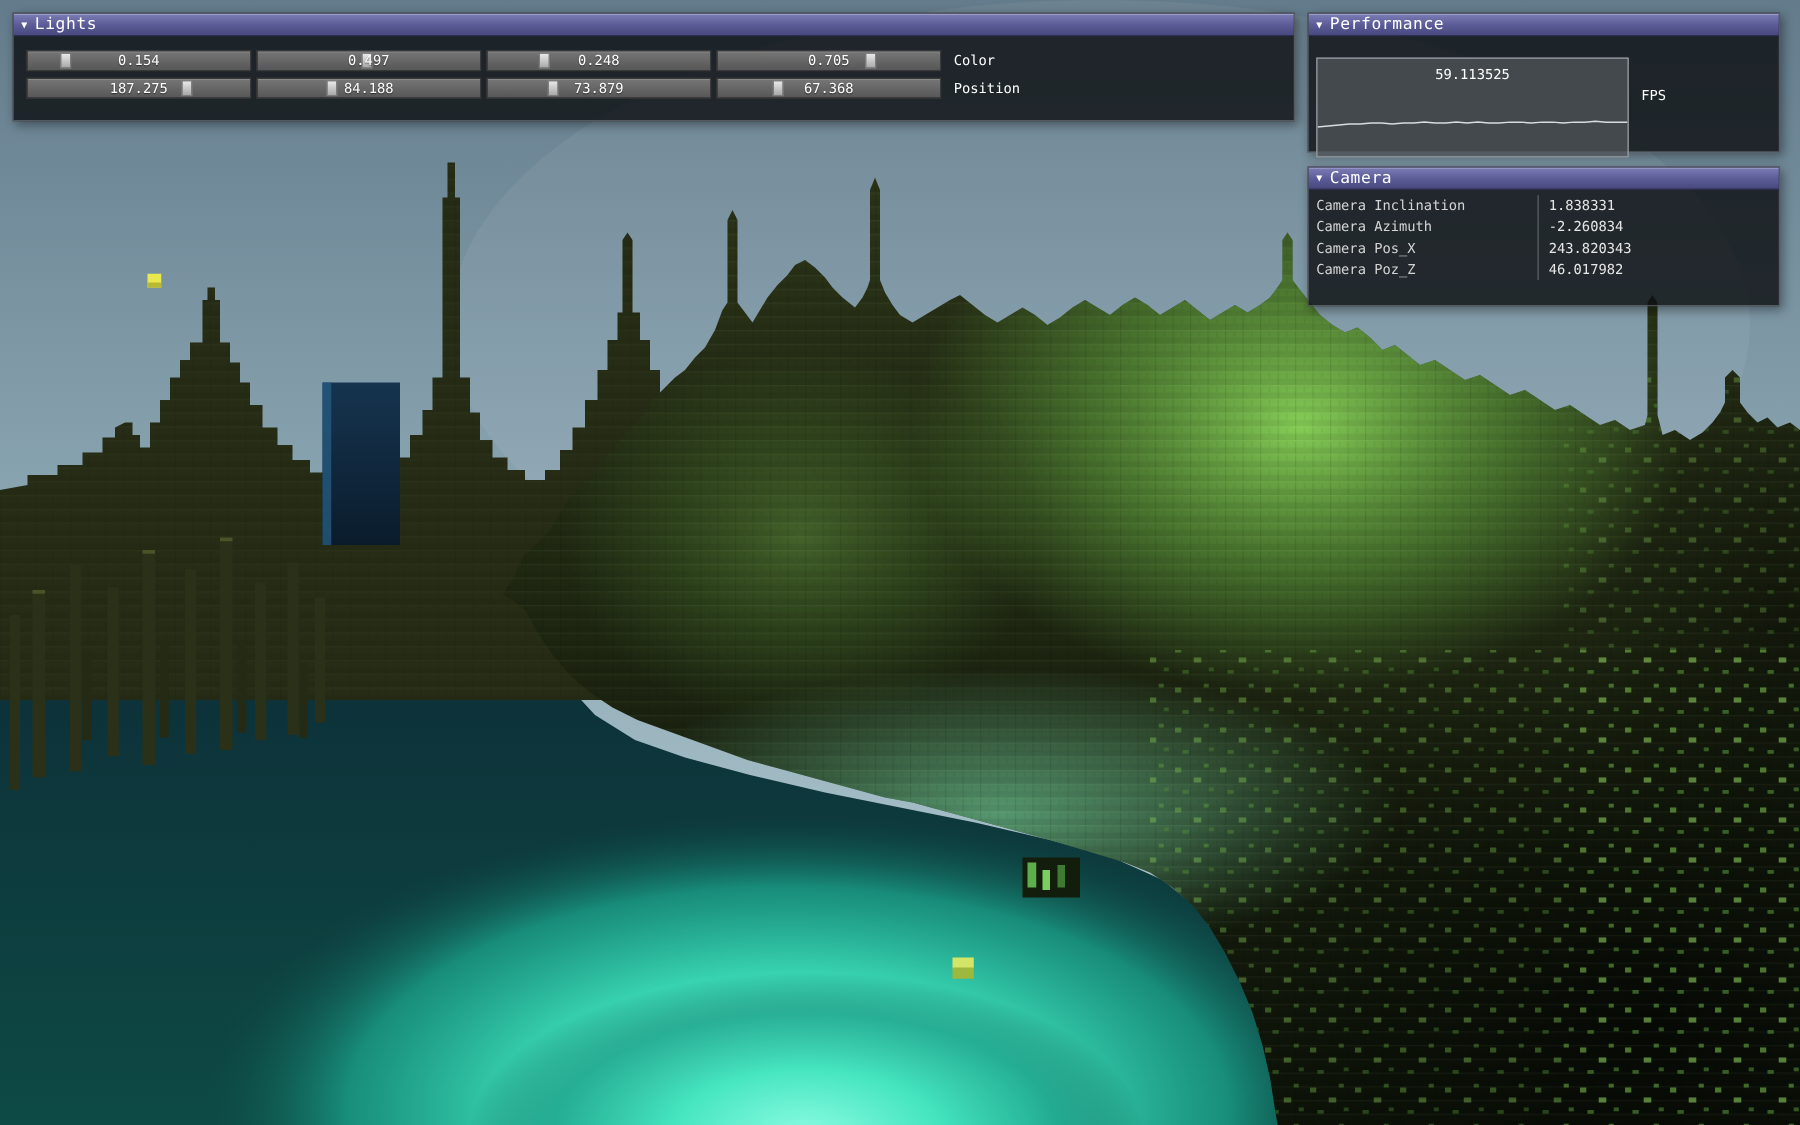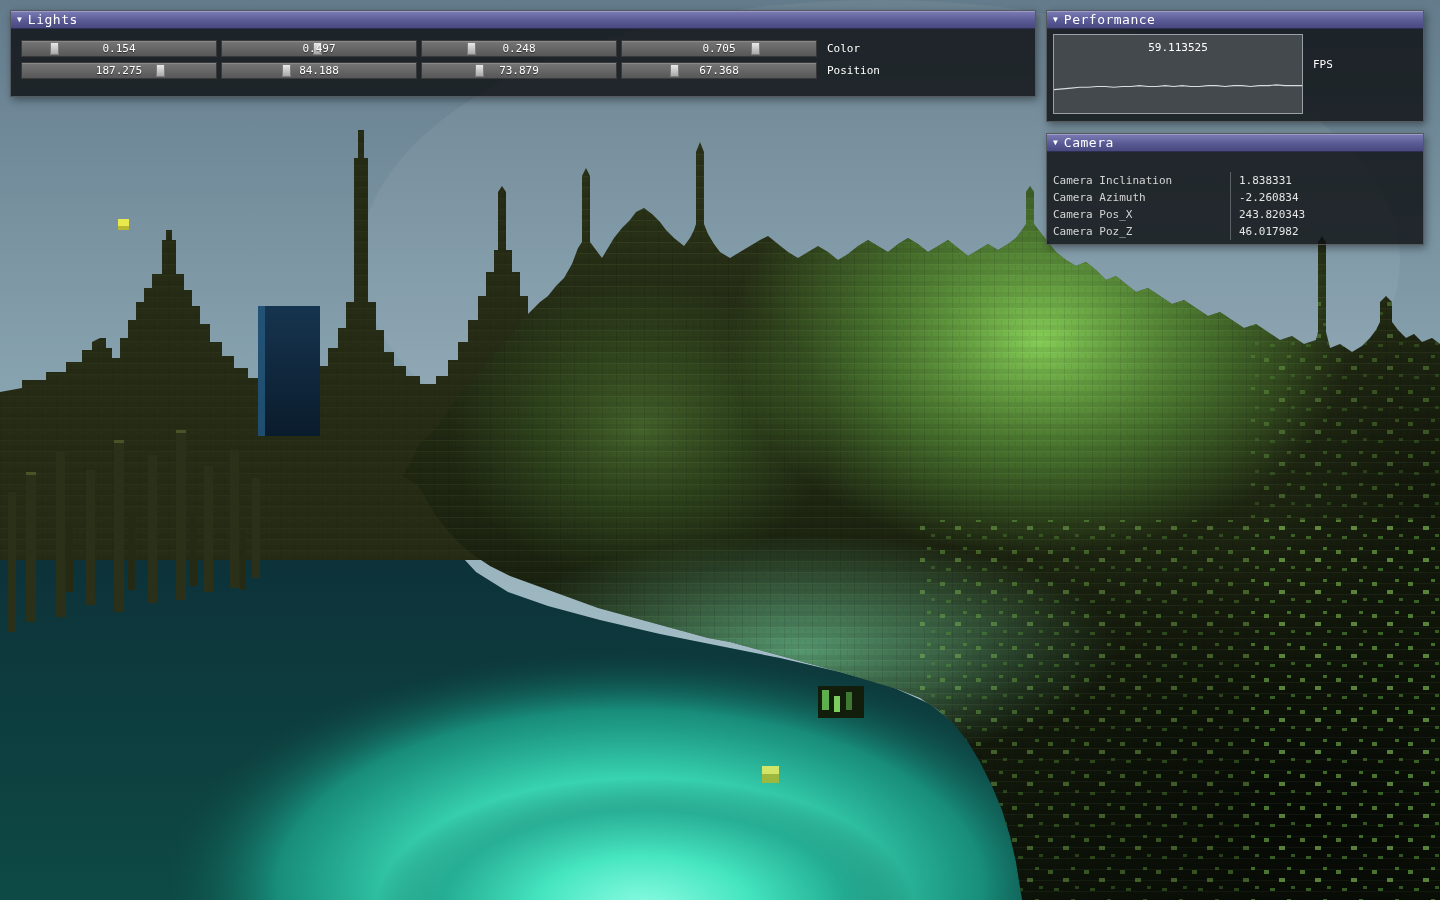--- a/index.html
+++ b/index.html
@@ -14,40 +14,40 @@
   .titlebar { height:18px; display:flex; align-items:center; gap:6px; padding:0 6px;
               background:linear-gradient(180deg,#7d7db6 0%,#5a5a96 55%,#49497f 100%);
               border-bottom:1px solid #2e2e54; color:#fff; cursor:pointer;
               box-shadow:inset 0 1px 0 rgba(255,255,255,0.25); }
   .tri { font-size:8px; line-height:1; }
   .title-text { font-size:13px; letter-spacing:0.5px; }
 
   .panel.lights { left:10px; top:10px; width:1026px; height:87px; }
   .lights-body { padding:11px 8px 0 10px; }
   .slider-row { display:flex; align-items:center; margin-bottom:5px; }
-  .slider { position:relative; width:196px; height:17px; margin-right:4px;
+  .slider { position:relative; width:180px; height:17px; margin-right:4px;
             background:linear-gradient(180deg,#767676,#575757); border:1px solid #393939;
             box-shadow:inset 0 1px 0 rgba(255,255,255,0.15); cursor:pointer; }
   .handle { position:absolute; top:1px; bottom:1px; width:9px;
             left:calc((100% - 11px) * var(--frac,0));
             background:linear-gradient(180deg,#e9e9e9,#a9a9a9); border:1px solid #7c7c7c; }
   .slider-value { position:absolute; inset:0; display:flex; align-items:center; justify-content:center;
                   color:#fff; text-shadow:0 1px 1px rgba(0,0,0,0.55); }
   .row-label { margin-left:6px; color:#fff; }
 
   .panel.perf { left:1046px; top:10px; width:378px; height:112px; }
-  .perf-body { display:flex; padding:5px 6px; }
+  .perf-body { display:flex; padding:17px 6px; }
   .graph-box { position:relative; width:250px; height:80px; border:1px solid #9aa0a6;
                background:rgba(82,87,92,0.72); }
   .graph-box svg { position:absolute; inset:0; width:100%; height:100%; }
   .graph-value { position:absolute; top:6px; left:0; right:0; text-align:center; color:#fff; }
   .graph-unit { margin:24px 0 0 10px; color:#fff; }
 
   .panel.cam { left:1046px; top:133px; width:378px; height:112px; }
-  .cam-body { padding-top:20px; }
+  .cam-body { padding-top:4px; }
   .cam-row { display:flex; height:17px; }
   .cam-label { width:184px; padding-left:6px; border-right:1px solid #5c6066; color:#d4d4d4;
                display:flex; align-items:center; }
   .cam-value { padding-left:8px; color:#e6e6e6; display:flex; align-items:center; }
 </style>
 </head>
 <body>
 
 <div class="viewport">
 <svg class="scene" viewBox="0 0 1440 900" preserveAspectRatio="none" aria-hidden="true">

